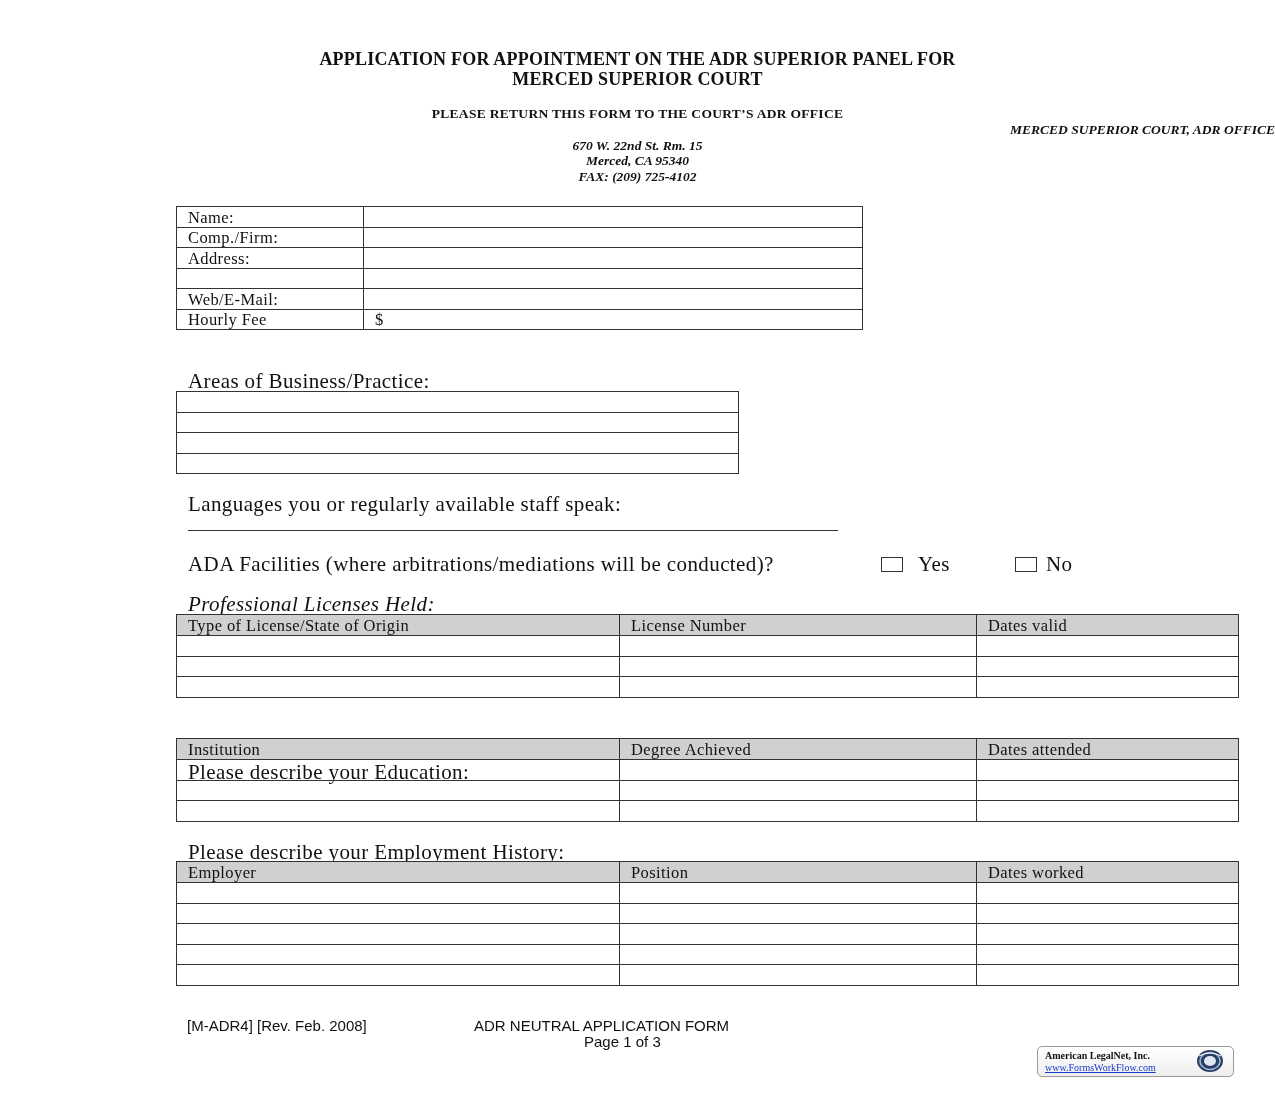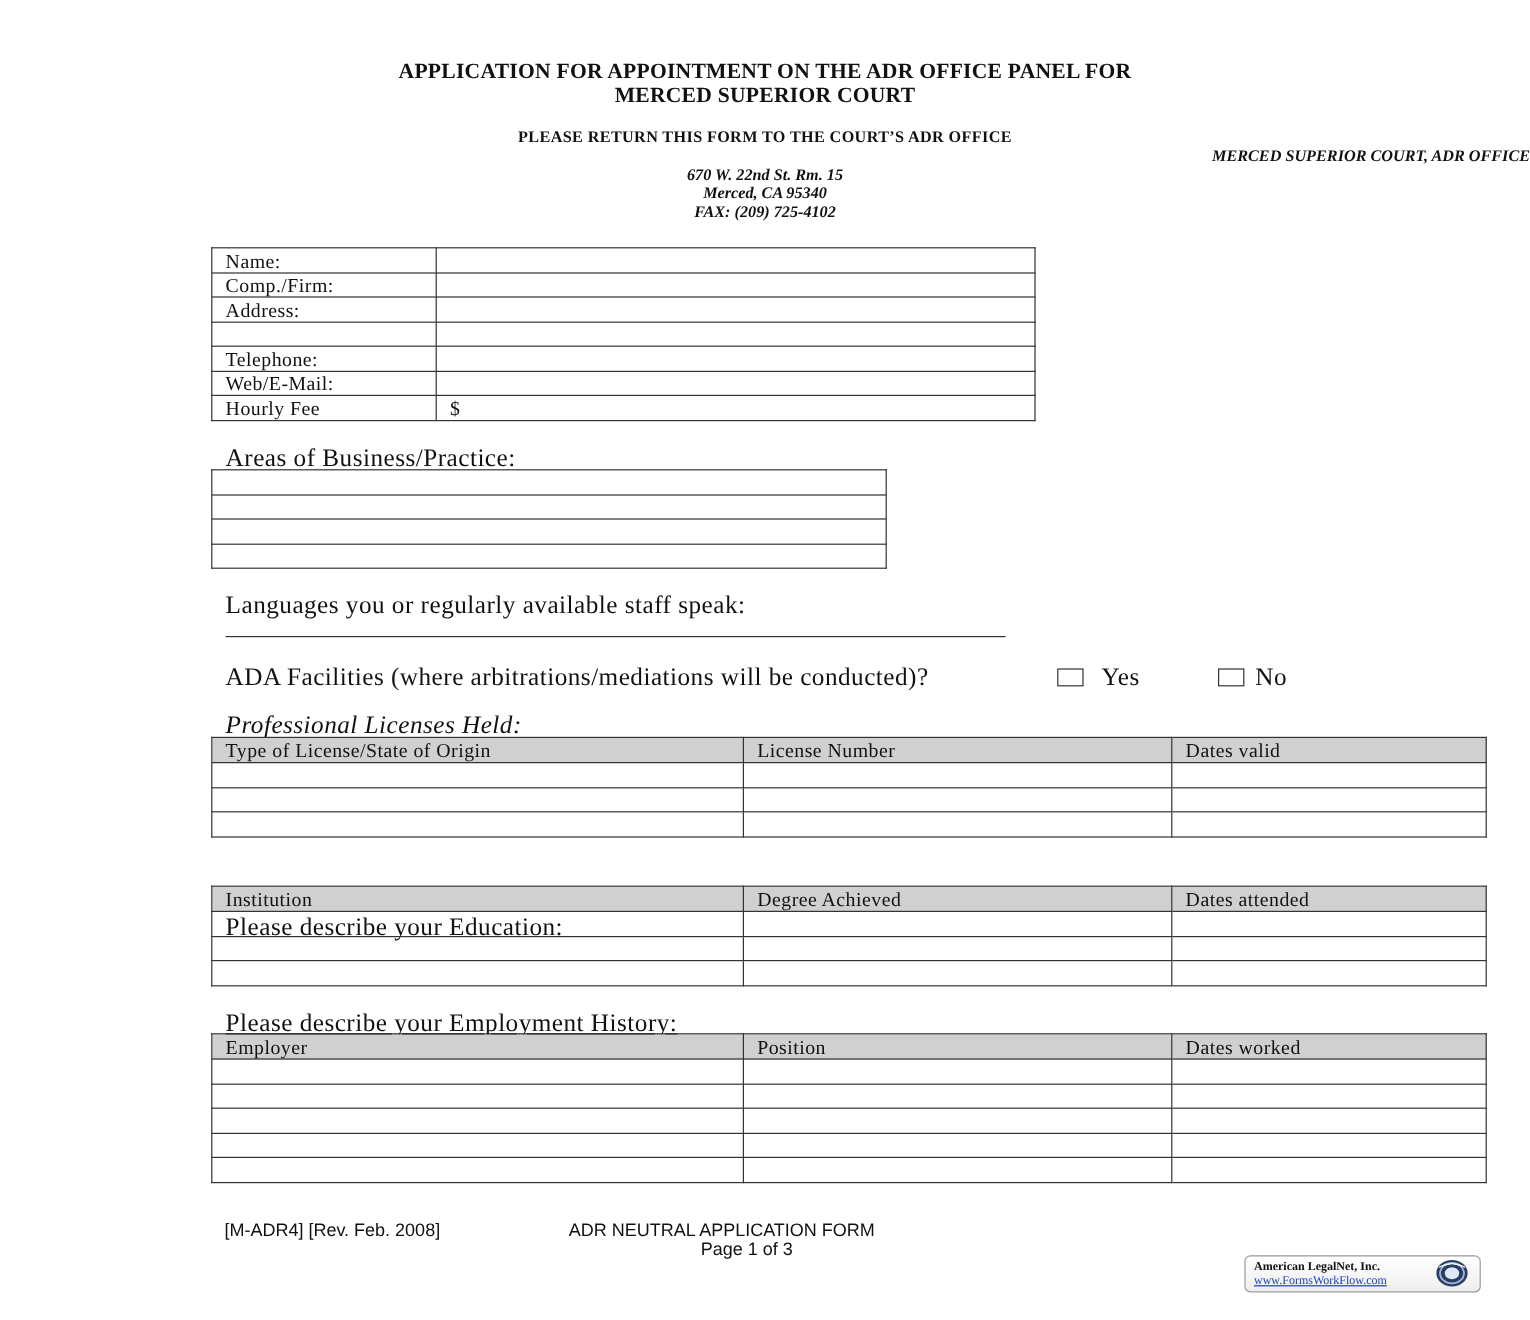--- a/index.html
+++ b/index.html
@@ -41,21 +41,21 @@
   .footer { font-size: 15px; line-height: 17px; }
 
   .logo-box { left: 1037px; top: 1046px; width: 195px; height: 29px; border: 1px solid #999; border-radius: 5px; background: linear-gradient(#ffffff, #eeeeee); }
   .logo-name { left: 7px; top: 3px; font-size: 10px; font-weight: bold; color: #111; }
   .logo-url { left: 7px; top: 15px; font-size: 10px; color: #1a3ccc; text-decoration: underline; }
   .logo-globe { left: 157px; top: 2px; width: 30px; height: 24px; }
 </style>
 </head>
 <body>
 
-<div class="abs serif title title1">APPLICATION FOR APPOINTMENT ON THE ADR OFFICE PANEL FOR</div>
+<div class="abs serif title title1">APPLICATION FOR APPOINTMENT ON THE ADR SUPERIOR PANEL FOR</div>
 <div class="abs serif title title2">MERCED SUPERIOR COURT</div>
 
 <div class="abs serif ret ret-head">PLEASE RETURN THIS FORM TO THE COURT’S ADR OFFICE</div>
 <div class="abs serif ret ret-line" style="top:122px;text-align:right;">MERCED SUPERIOR COURT, ADR OFFICE</div>
 <div class="abs serif ret ret-line" style="top:138px;">670 W. 22nd St. Rm. 15</div>
 <div class="abs serif ret ret-line" style="top:153px;">Merced, CA 95340</div>
 <div class="abs serif ret ret-line" style="top:169px;">FAX: (209) 725-4102</div>
 
 <table id="contact-table" class="serif">
   <tbody>
@@ -69,24 +69,20 @@
   </tr>
   <tr>
     <td class="lbl">Address:</td>
     <td></td>
   </tr>
   <tr>
     <td class="lbl"></td>
     <td></td>
   </tr>
   <tr>
-    <td class="lbl">Telephone:</td>
-    <td></td>
-  </tr>
-  <tr>
     <td class="lbl">Web/E-Mail:</td>
     <td></td>
   </tr>
   <tr>
     <td class="lbl">Hourly Fee</td>
     <td>$</td>
   </tr>
 </tbody>
   </table>
 
@@ -162,21 +158,21 @@
     <td></td>
   </tr>
   <tr>
     <td></td>
     <td></td>
     <td></td>
   </tr>
 </tbody>
   </table>
 
-<div class="abs serif label" style="left:188px; top:843px;text-decoration:underline;">Please describe your Employment History:</div>
+<div class="abs serif label" style="left:188px; top:843px;">Please describe your Employment History:</div>
 <table class="grid-table serif" style="top:861px;">
   <tbody>
       <tr>
     <th class="c1">Employer</th>
     <th class="c2">Position</th>
     <th>Dates worked</th>
   </tr>
   <tr>
     <td></td>
     <td></td>

